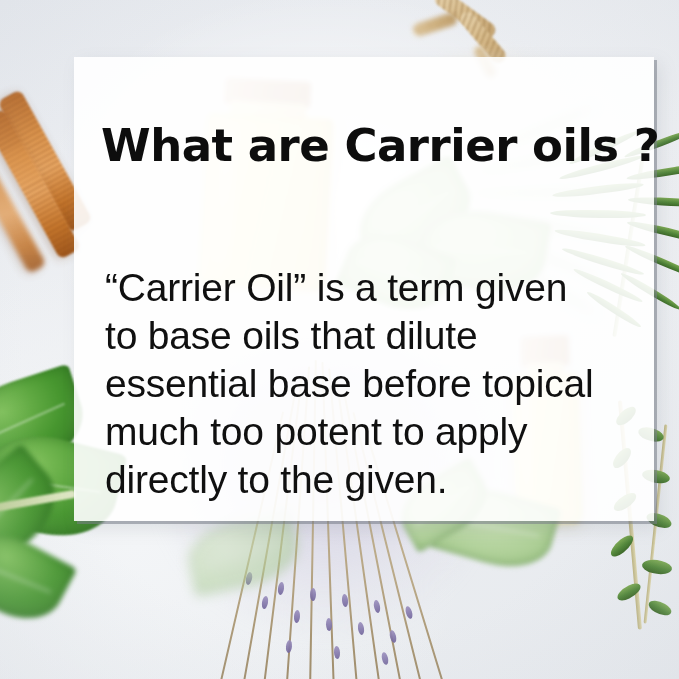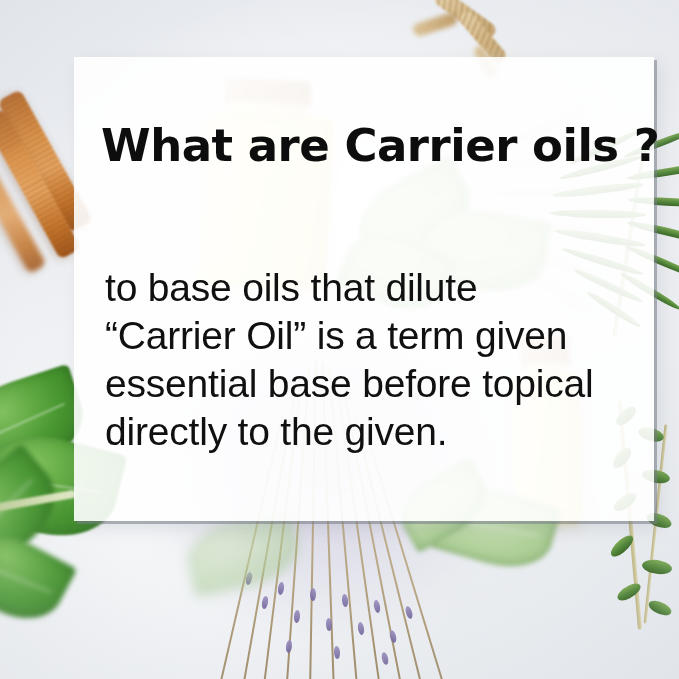--- a/index.html
+++ b/index.html
@@ -342,21 +342,22 @@
 
   <div class="card">
     <div class="card-inner">
       <div class="card-wash"></div>
     </div>
 
     <div class="text-layer">
       <h1 class="headline">What are Carrier oils ?</h1>
 
       <p class="body-copy">
+        <span class="ln">“Carrier Oil” is a term given</span>
         <span class="ln">to base oils that dilute</span>
-        <span class="ln">“Carrier Oil” is a term given</span>
         <span class="ln">essential base before topical</span>
+        <span class="ln">much too potent to apply</span>
         <span class="ln">directly to the given.</span>
       </p>
     </div>
   </div>
 
 </div>
 
 </body></html>

